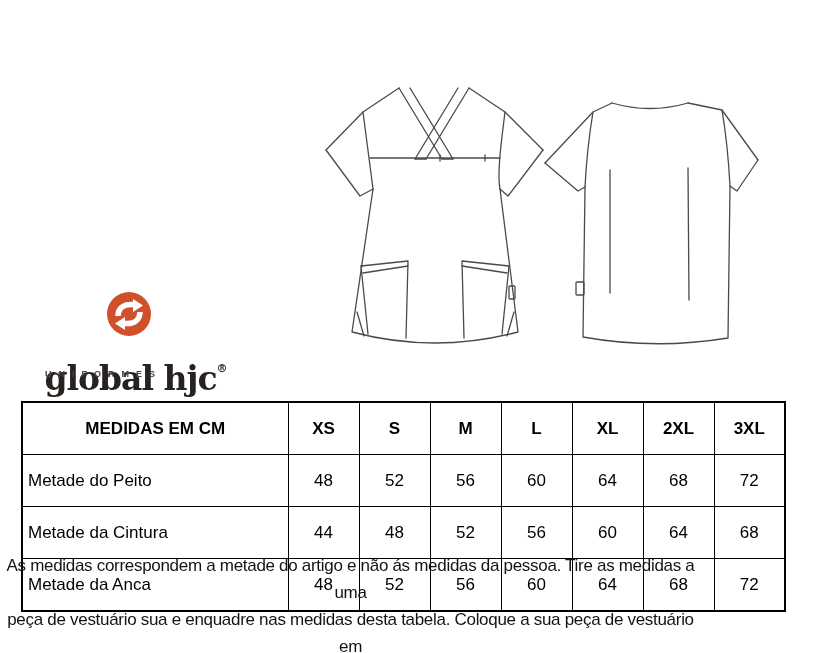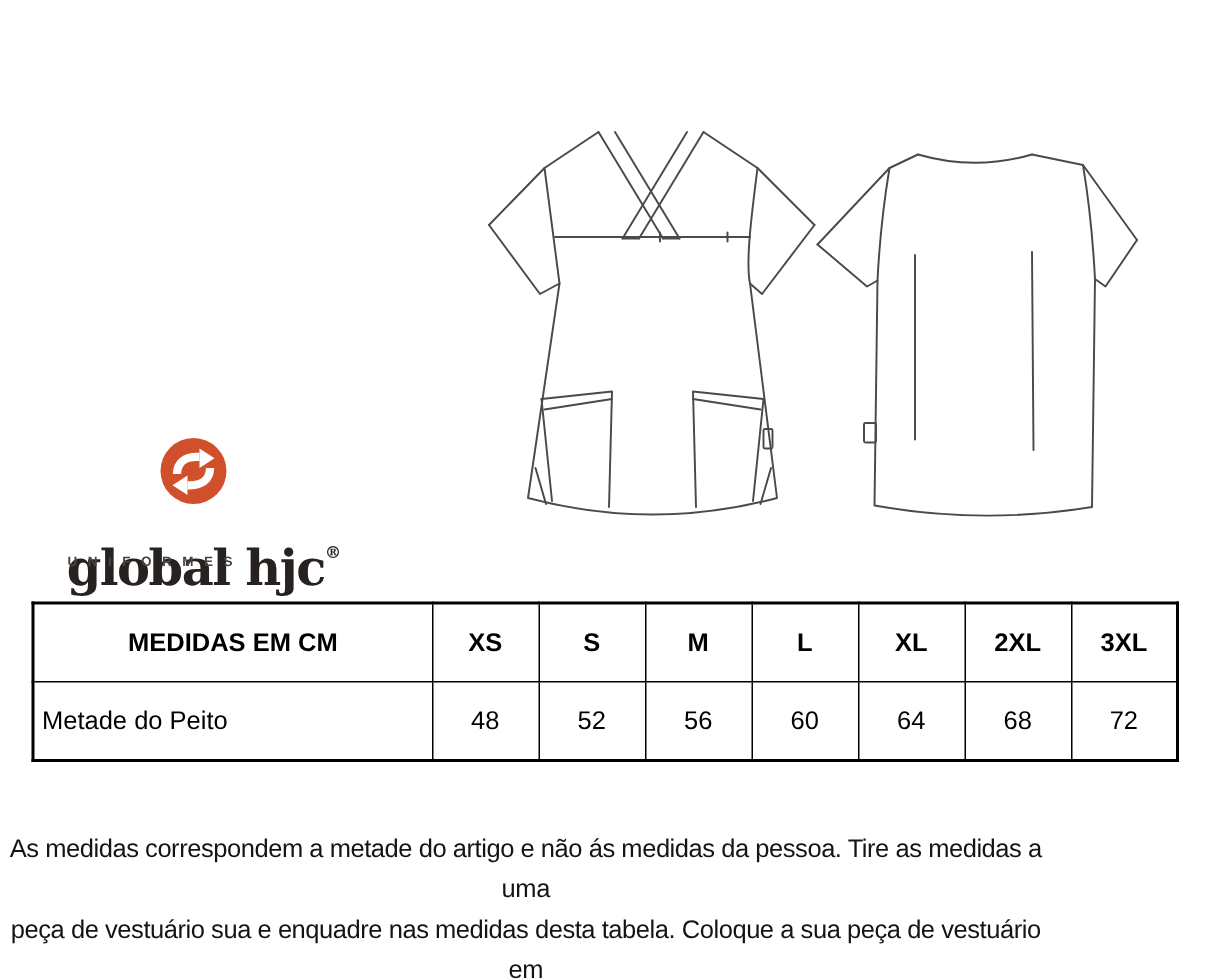--- a/index.html
+++ b/index.html
@@ -121,20 +121,40 @@
       <tr>
         <td class="rowlabel">Metade do Peito</td>
         <td>48</td>
         <td>52</td>
         <td>56</td>
         <td>60</td>
         <td>64</td>
         <td>68</td>
         <td>72</td>
       </tr>
+      <tr>
+        <td class="rowlabel">Metade da Cintura</td>
+        <td>44</td>
+        <td>48</td>
+        <td>52</td>
+        <td>56</td>
+        <td>60</td>
+        <td>64</td>
+        <td>68</td>
+      </tr>
+      <tr>
+        <td class="rowlabel">Metade da Anca</td>
+        <td>48</td>
+        <td>52</td>
+        <td>56</td>
+        <td>60</td>
+        <td>64</td>
+        <td>68</td>
+        <td>72</td>
+      </tr>
     </tbody>
   </table>
 
   <div class="footnote">
     <div>As medidas correspondem a metade do artigo e não ás medidas da pessoa. Tire as medidas a uma</div>
     <div>peça de vestuário sua e enquadre nas medidas desta tabela. Coloque a sua peça de vestuário em</div>
   </div>
 
 </div>
 

